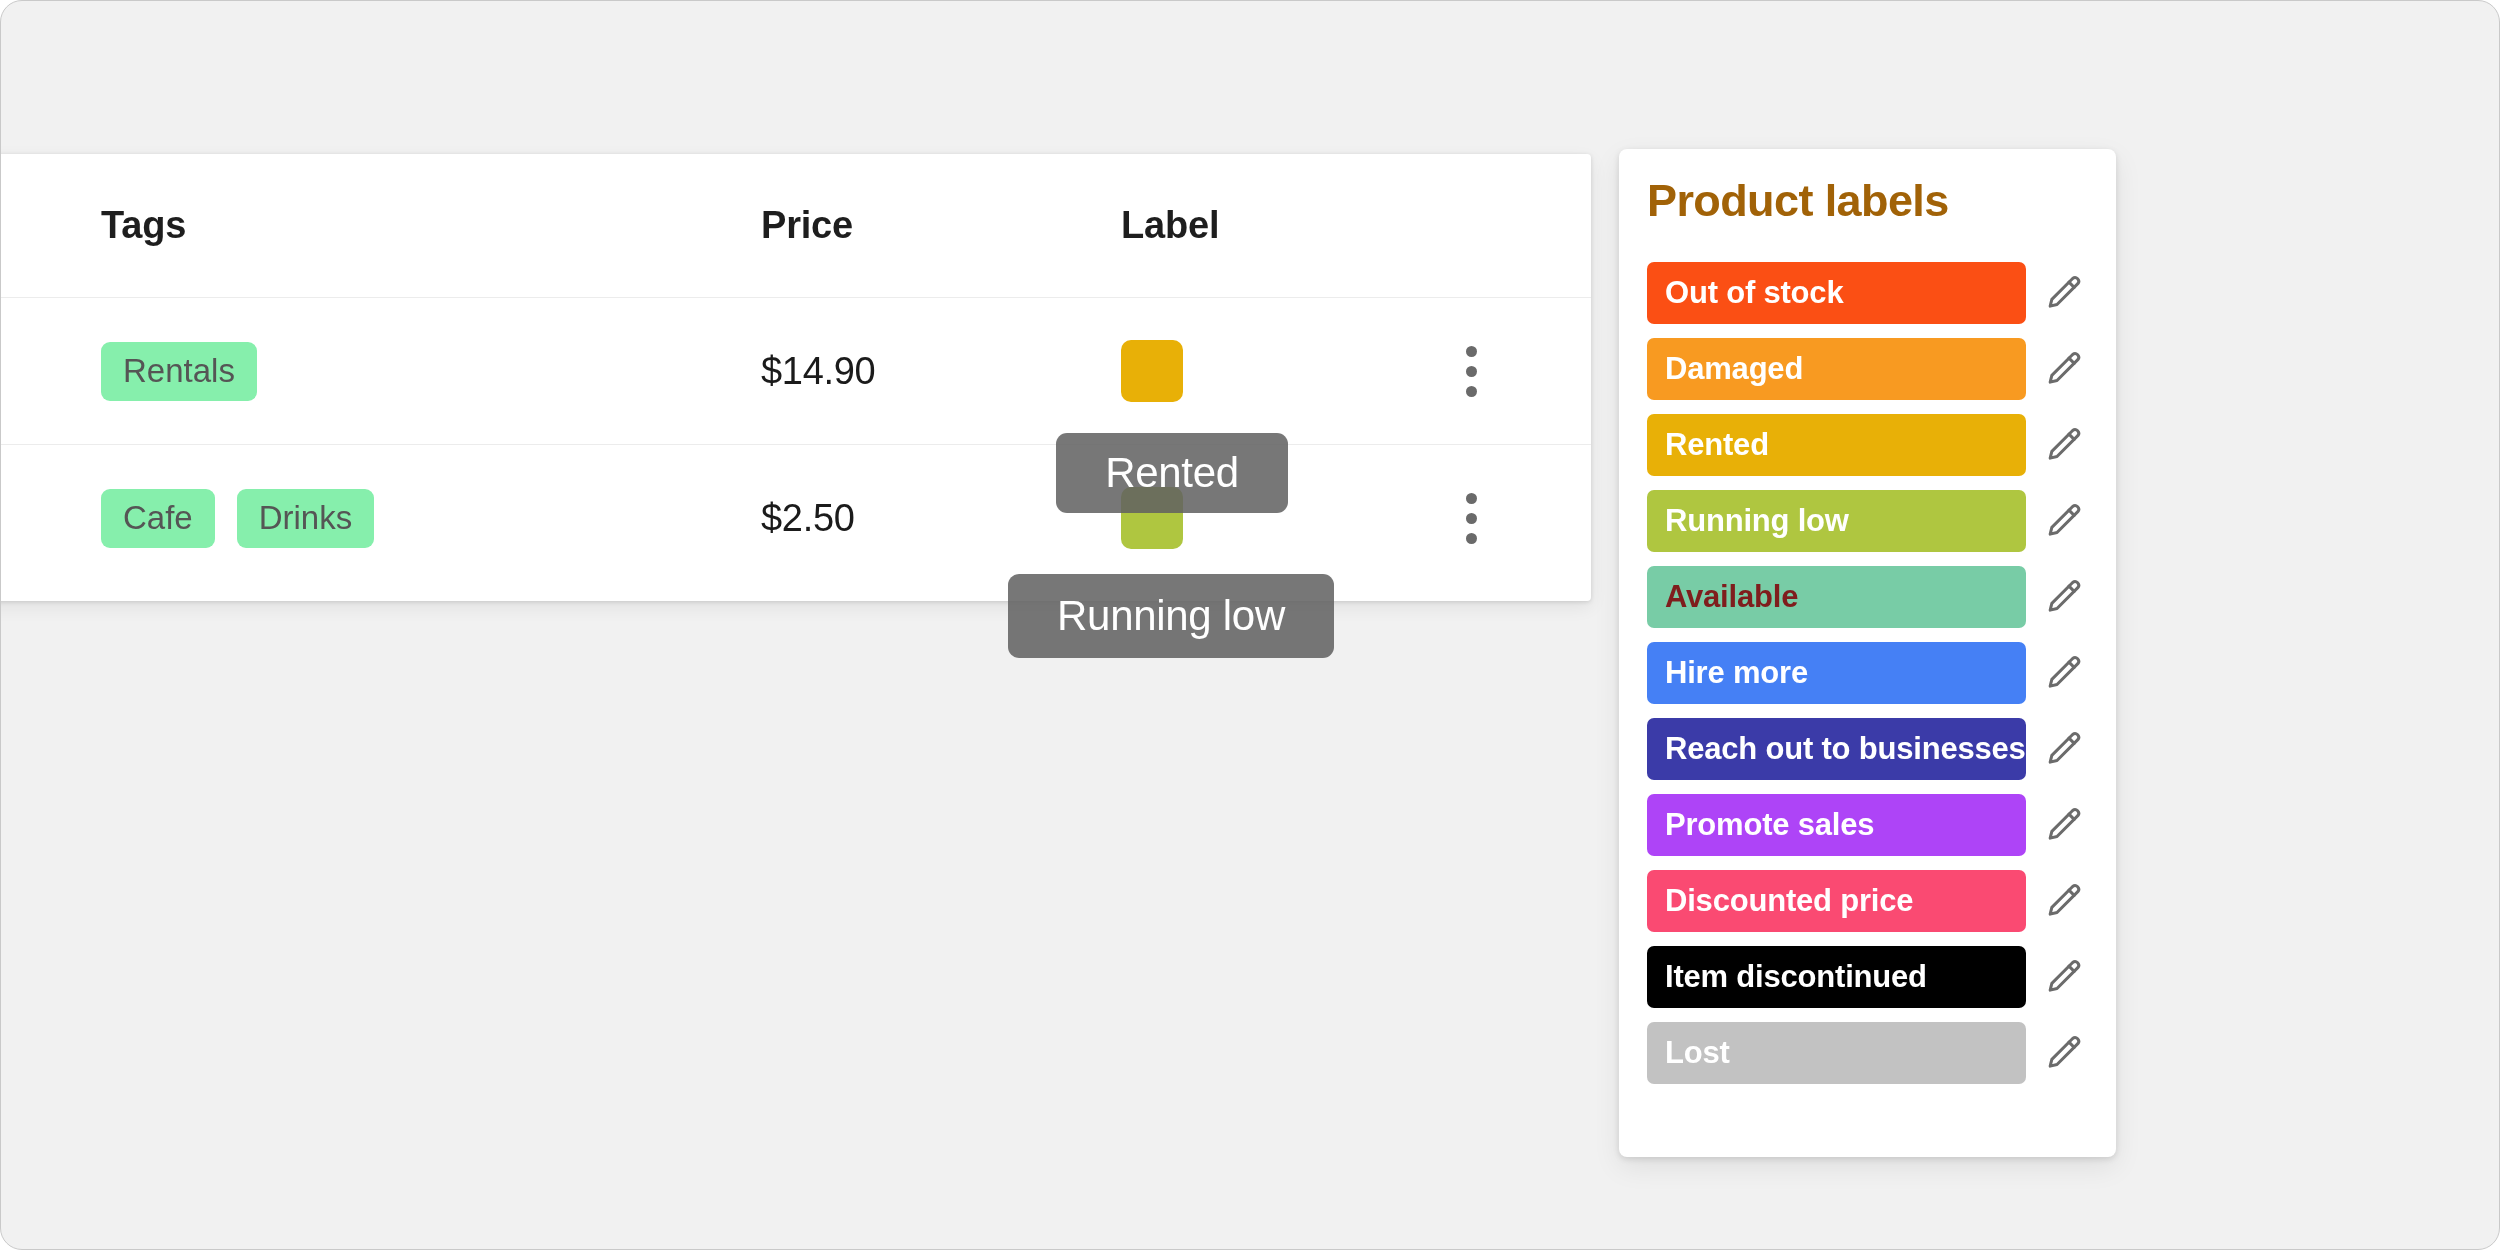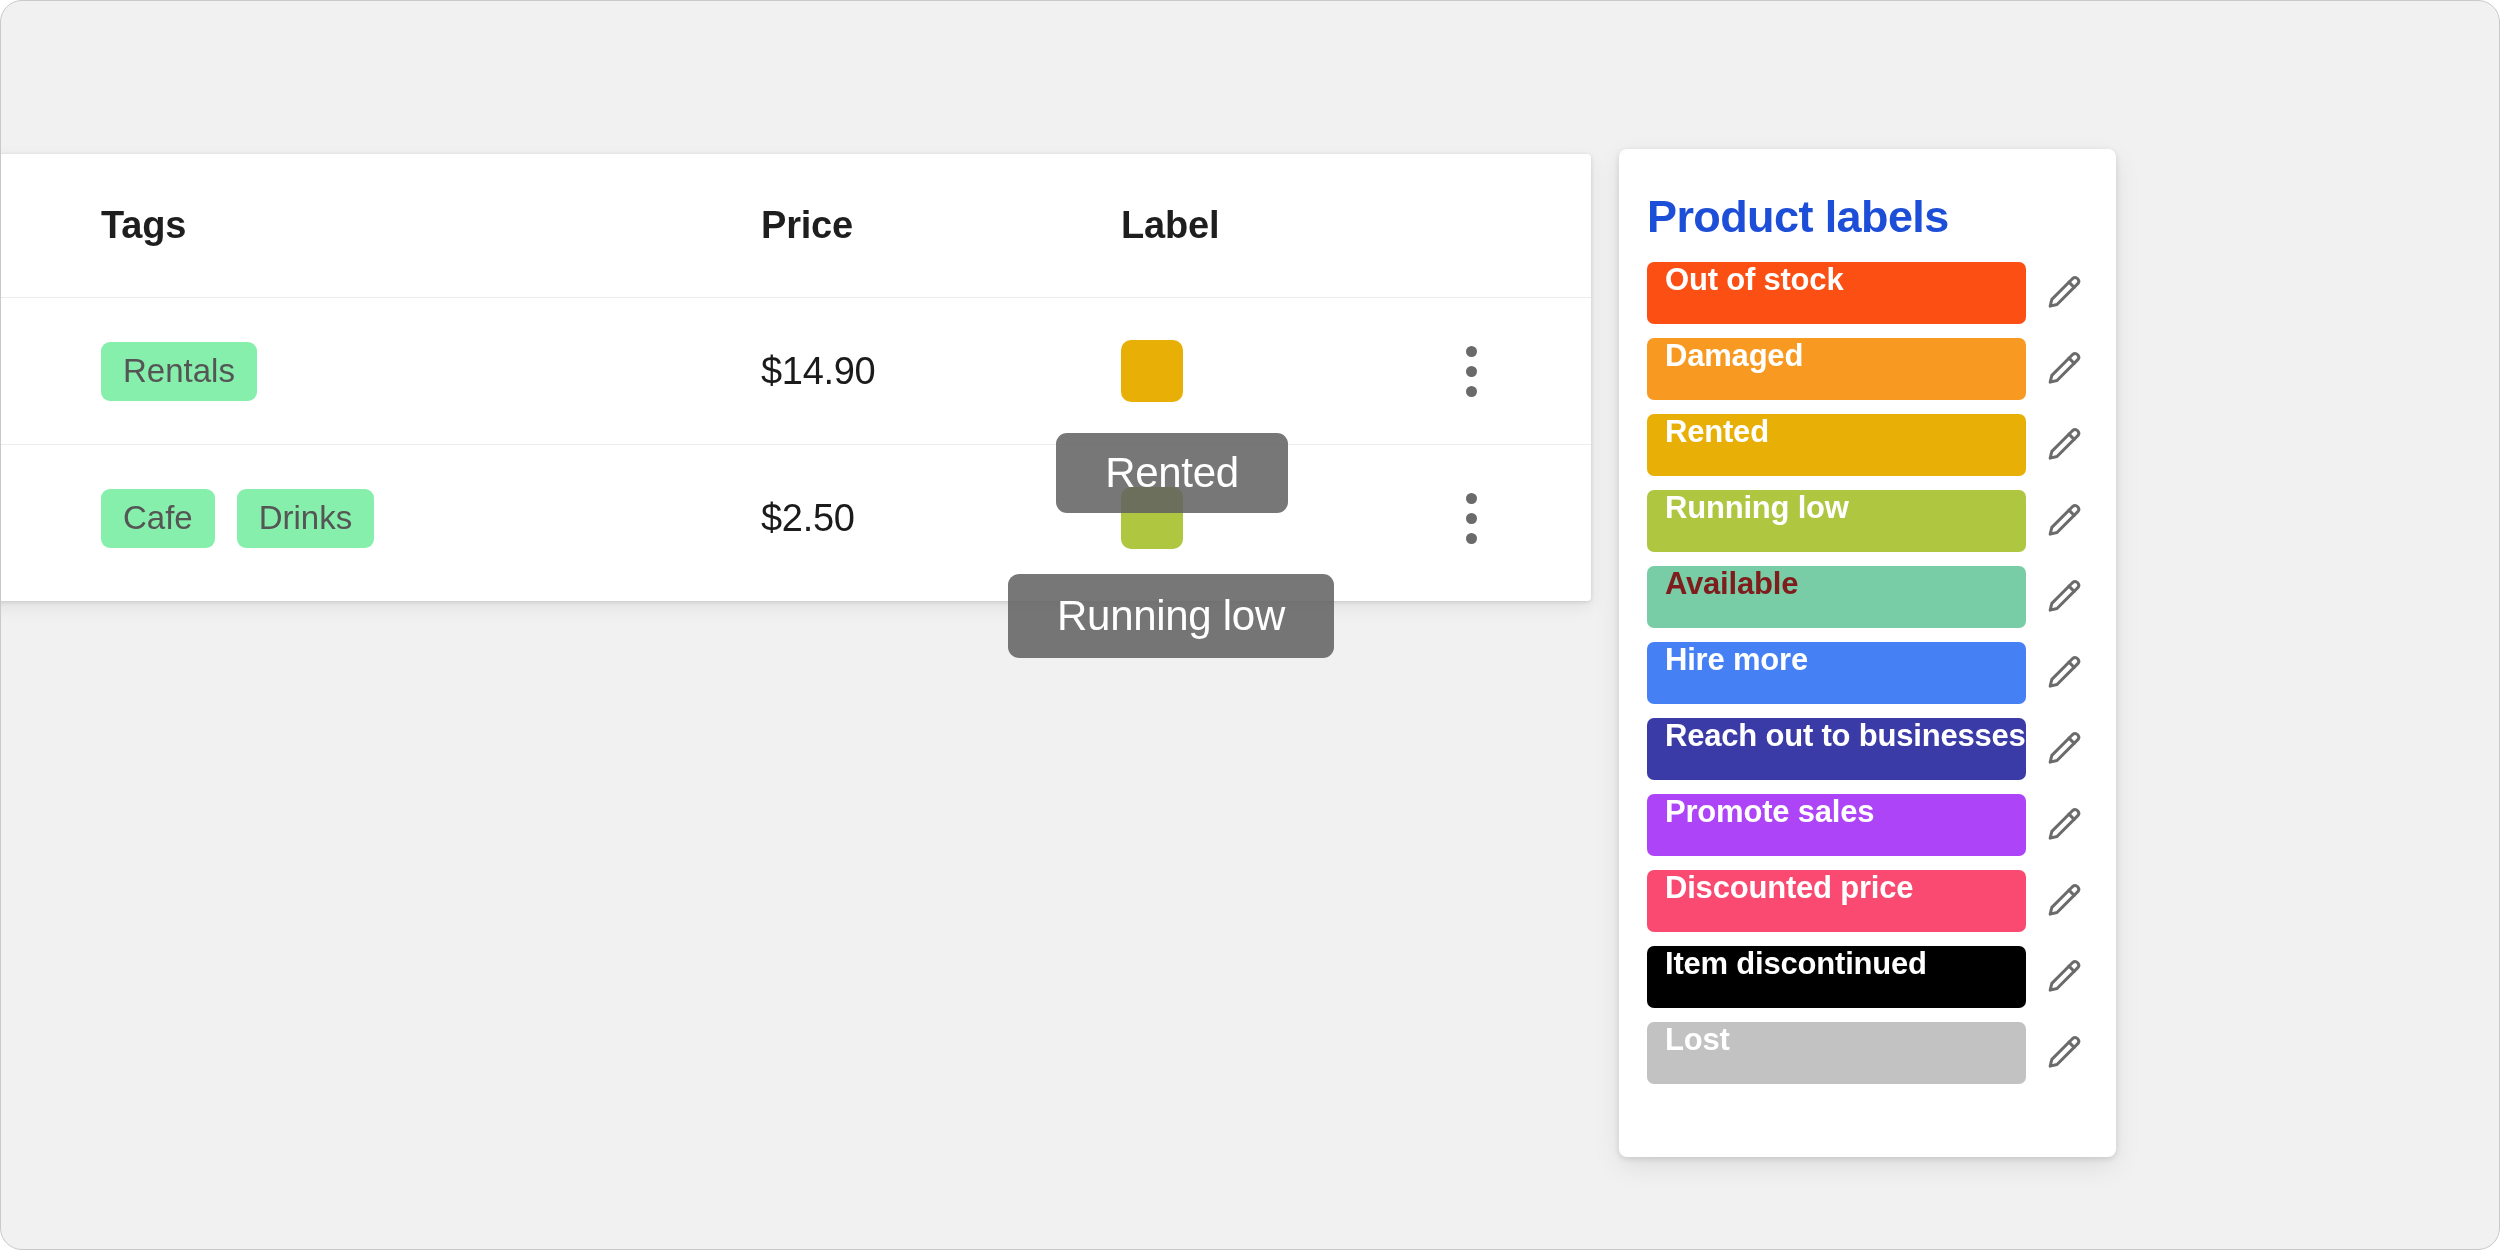--- a/index.html
+++ b/index.html
@@ -131,41 +131,41 @@
     background: #ffffff;
     border-radius: 8px;
     box-shadow: 0 2px 6px rgba(0,0,0,0.12), 0 10px 28px rgba(0,0,0,0.08);
     z-index: 20;
   }
   #labels-title {
     position: absolute;
     left: 28px; top: 26px;
     font-size: 45px;
     font-weight: bold;
-    color: #1d4ed8;
+    color: #a16207;
     letter-spacing: -0.6px;
-    margin-top: 16px;
   }
   #labels-list {
     position: absolute;
     left: 28px;
     top: 106px;
     right: 18px;
   }
   .label-row {
     display: flex;
     align-items: center;
     height: 76px;
     margin-bottom: 0px;
   }
   .label-chip {
     width: 379px;
     height: 62px;
     border-radius: 7px;
     display: flex;
+    align-items: center;
     padding-left: 18px;
     color: #ffffff;
     font-size: 31px;
     font-weight: bold;
     letter-spacing: -0.2px;
     white-space: nowrap;
   }
   .edit-btn {
     width: 62px;
     height: 62px;

